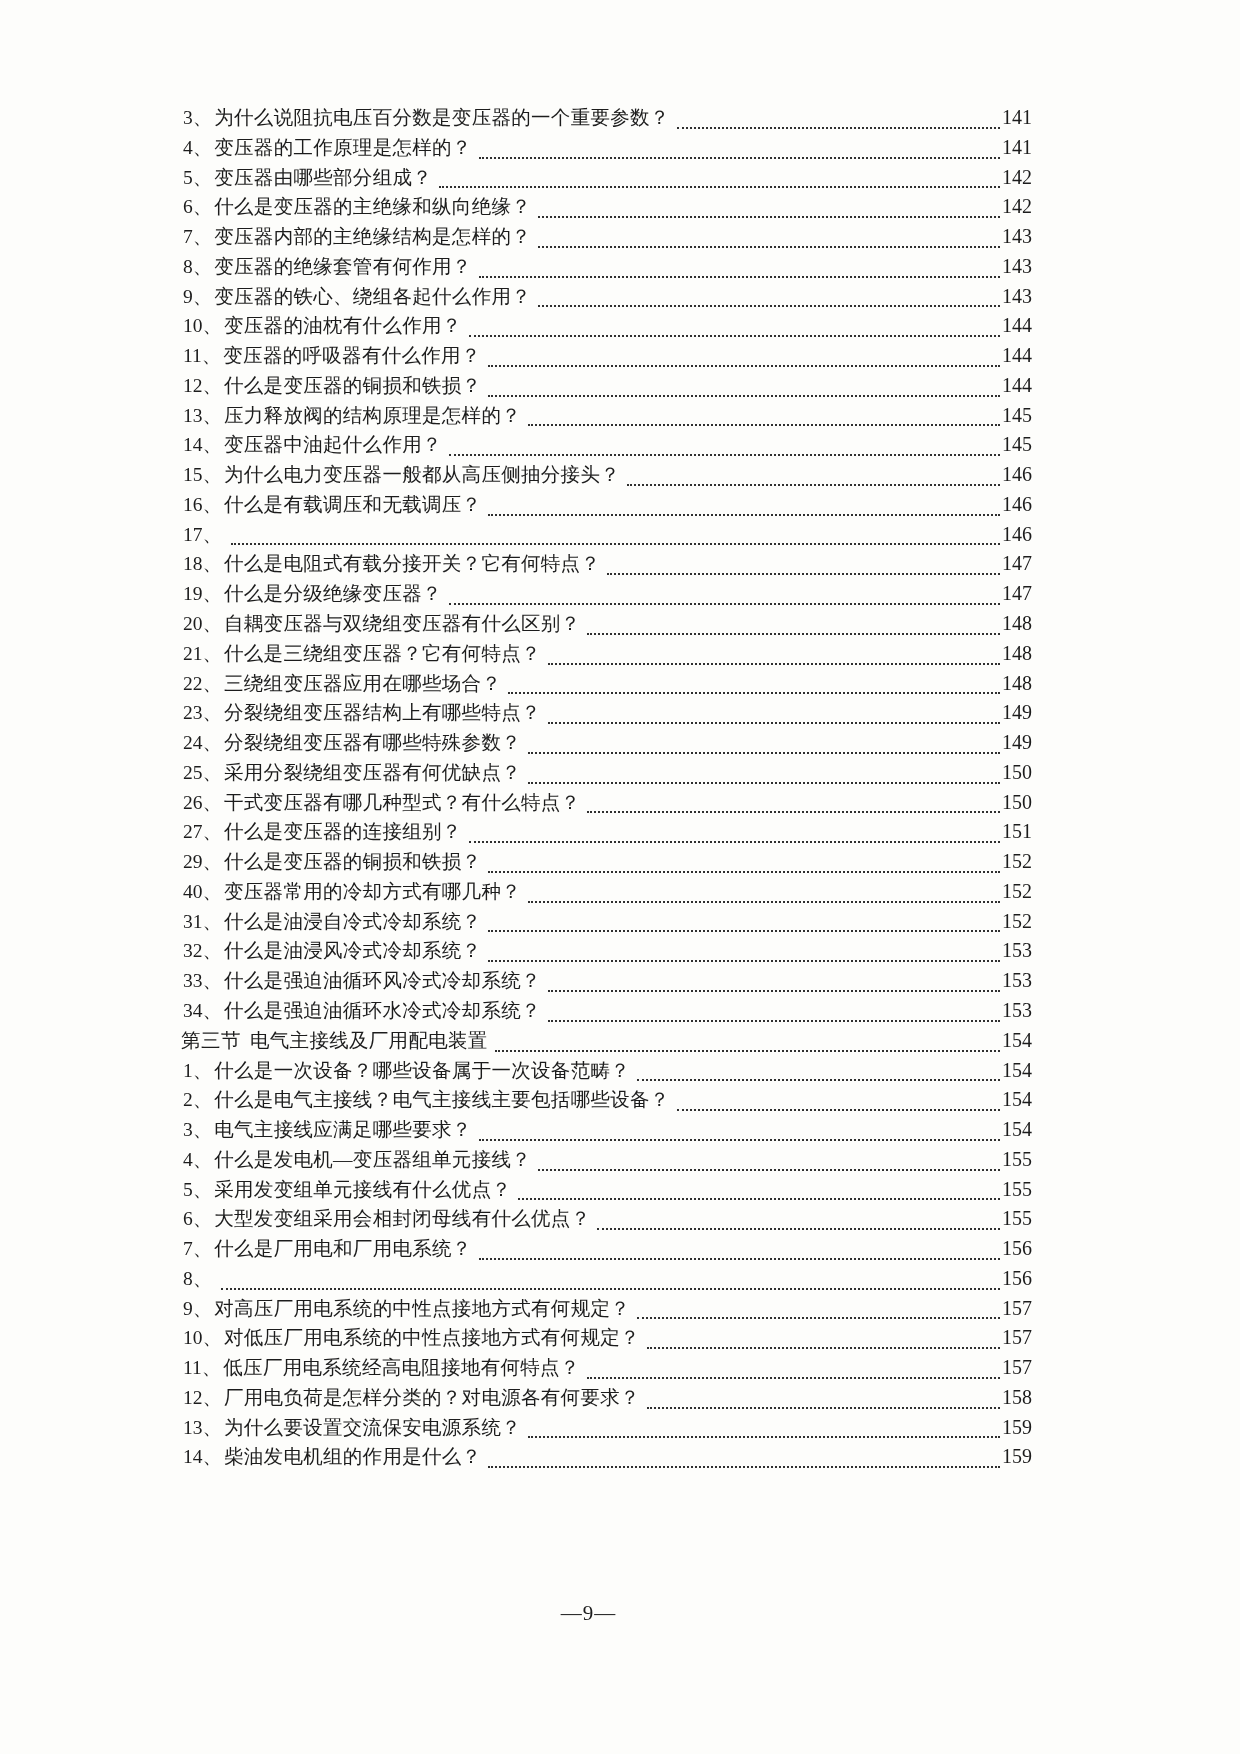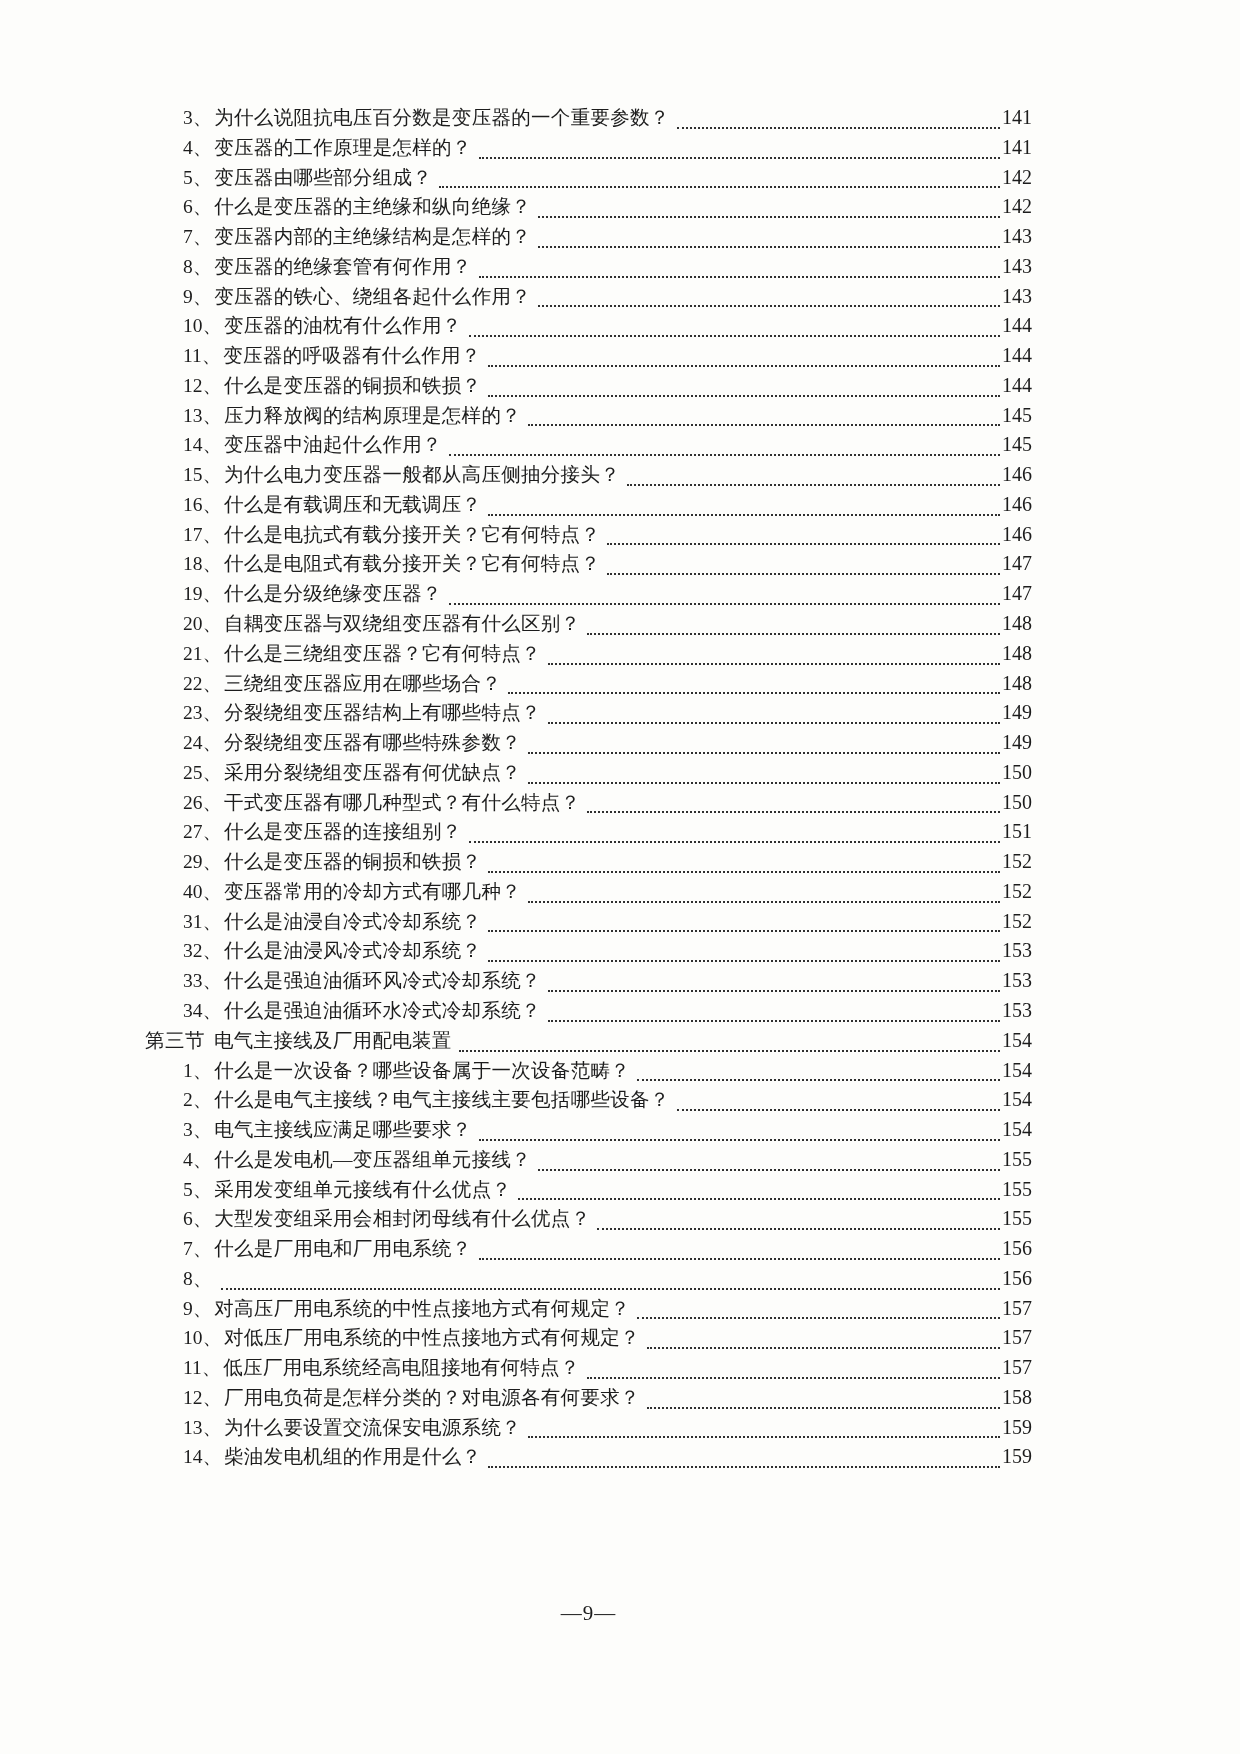--- a/index.html
+++ b/index.html
@@ -23,21 +23,21 @@
   .row {
     display: flex;
     align-items: baseline;
     line-height: 29.77px;
     height: 29.77px;
     font-size: 19.5px;
     white-space: nowrap;
     overflow: hidden;
   }
   .row.item { padding-left: 38px; }
-  .sec-label { margin-right: 9px; letter-spacing: 0.5px; }
+  .sec-label { margin-right: 9px; letter-spacing: 0.5px; margin-left: 36px; }
   .num { margin-right: 2px; }
   .title { letter-spacing: 0.3px; }
   .leader {
     flex: 1;
     min-width: 16px;
     border-bottom: 2.2px dotted #2f2f2f;
     margin: 0 2px 4px 7px;
     align-self: flex-end;
   }
   .pagenum {
@@ -137,21 +137,20 @@
         <span class="pagenum">146</span>
       </div>
       <div class="row item">
         <span class="num">16、</span>
         <span class="title">什么是有载调压和无载调压？</span>
         <span class="leader"></span>
         <span class="pagenum">146</span>
       </div>
       <div class="row item">
         <span class="num">17、</span>
-        <span class="title">什么是电抗式有载分接开关？它有何特点？</span>
         <span class="leader"></span>
         <span class="pagenum">146</span>
       </div>
       <div class="row item">
         <span class="num">18、</span>
         <span class="title">什么是电阻式有载分接开关？它有何特点？</span>
         <span class="leader"></span>
         <span class="pagenum">147</span>
       </div>
       <div class="row item">

